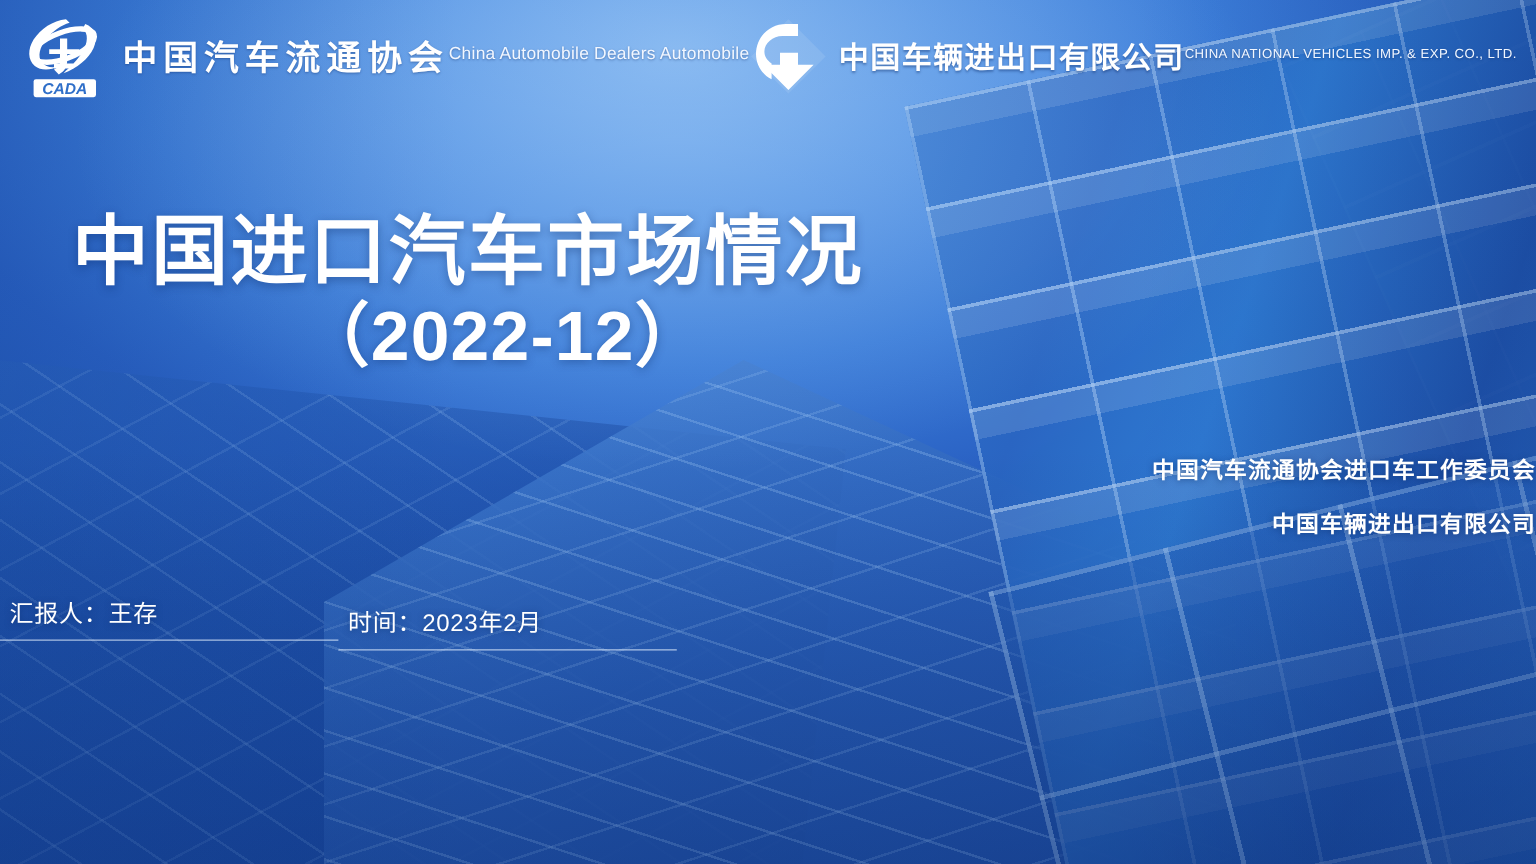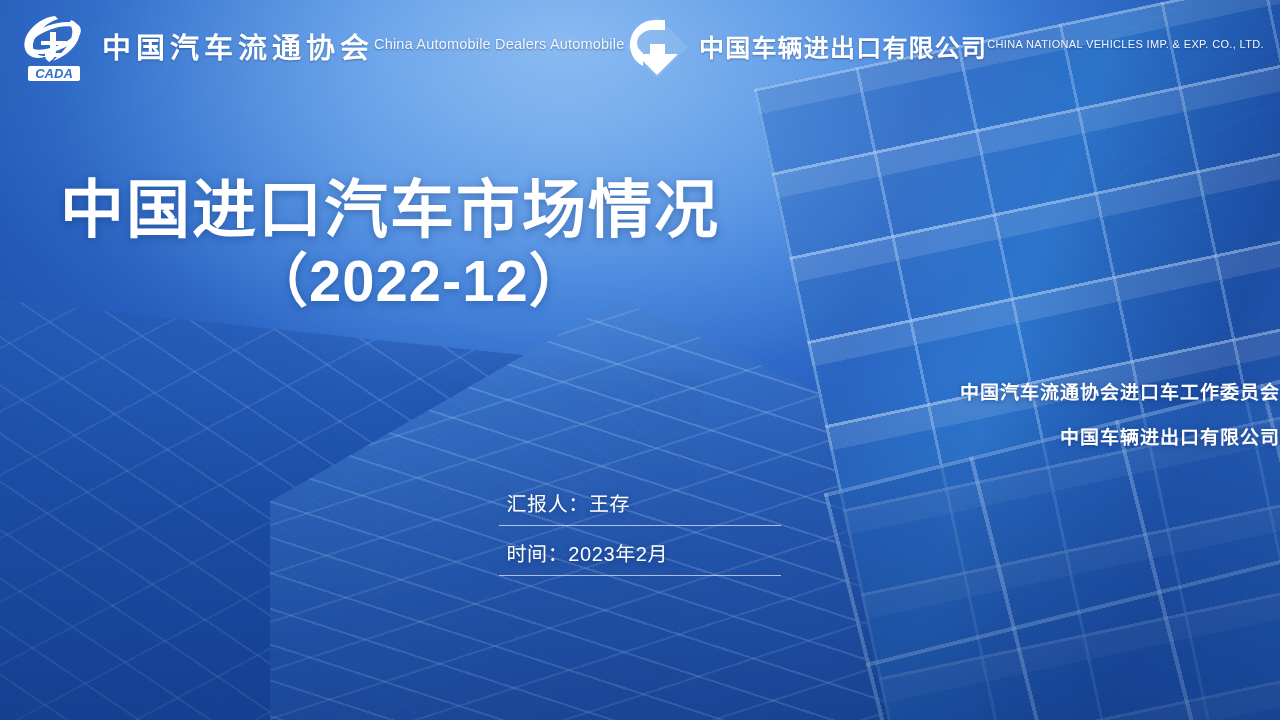--- a/index.html
+++ b/index.html
@@ -207,21 +207,21 @@
     line-height:1.0;
     text-shadow:0 1px 5px rgba(8,38,96,.5);
     white-space:nowrap;
   }
   .org-line + .org-line { margin-top:26px; }
 
   
   .meta {
     position:absolute; left:0; right:1px; top:492px;
     z-index:5;
-    display:flex; flex-direction:column; align-items:center;
+    display:flex; flex-direction:row; align-items:center;
   }
   .meta-row {
     width:282px;
     border-bottom:1px solid rgba(226,238,253,.72);
     padding:0 0 8px 8px;
     text-align:left;
   }
   .meta-row + .meta-row { margin-top:16px; }
   .meta-text {
     color:#ffffff;

